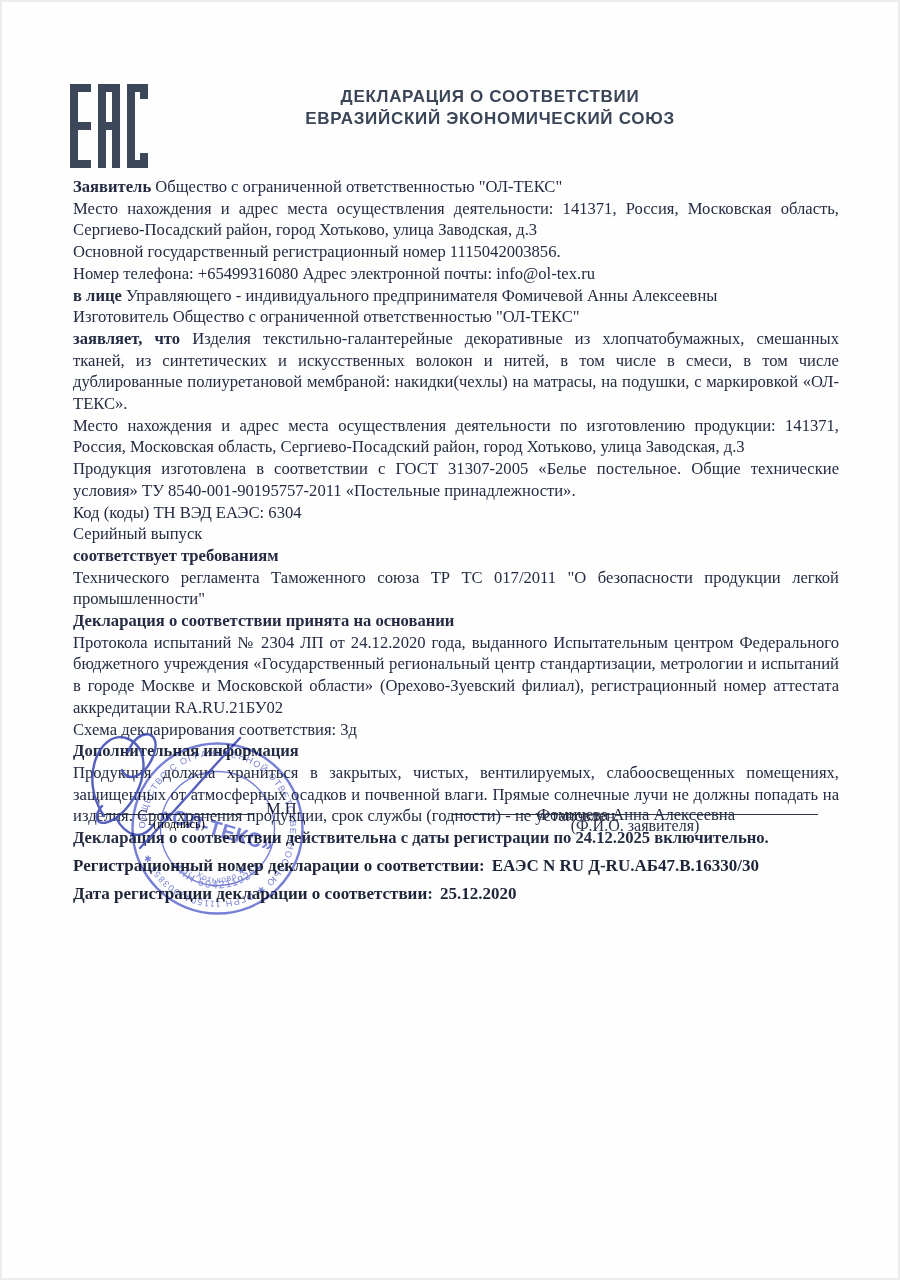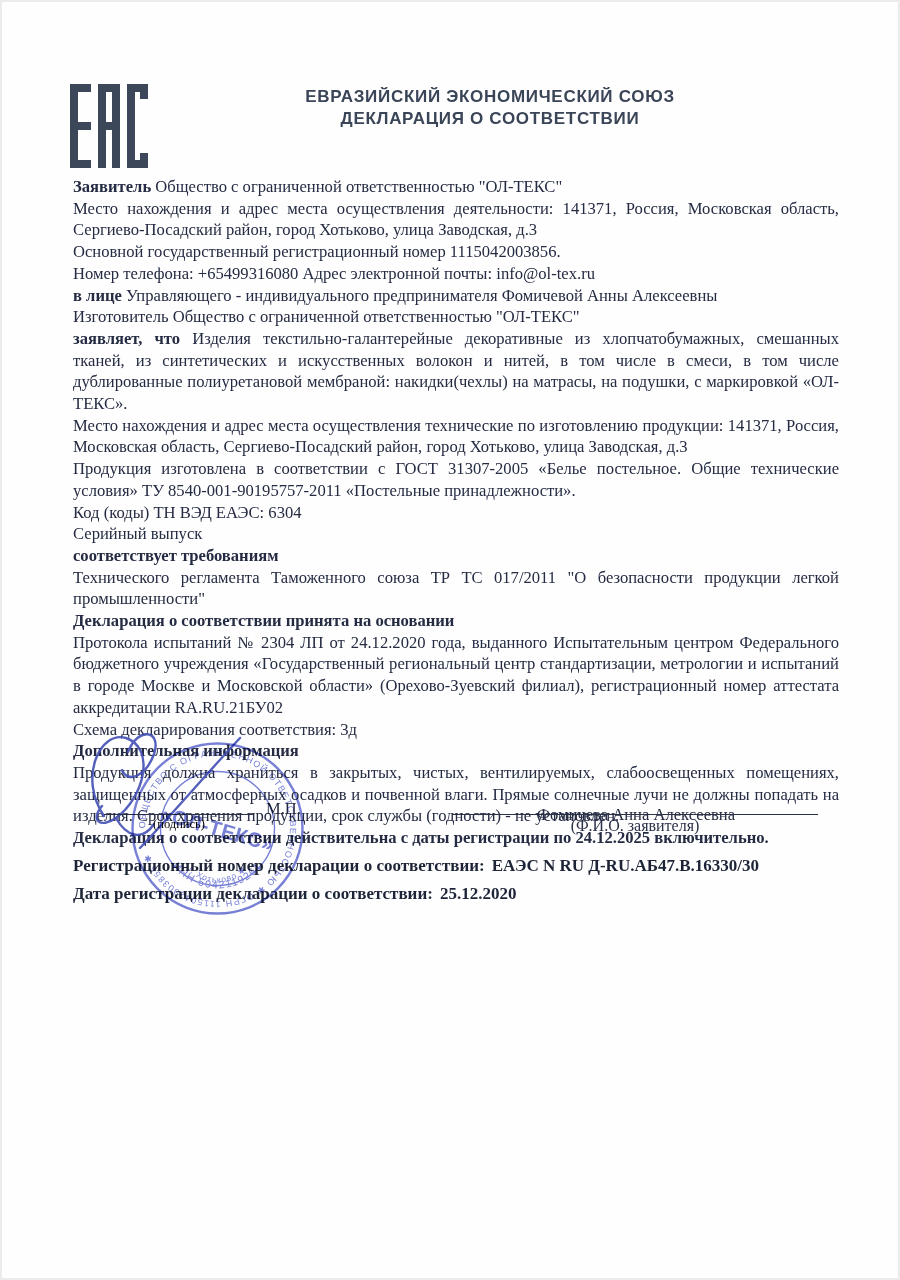--- a/index.html
+++ b/index.html
@@ -68,40 +68,40 @@
 
       <rect x="57" y="0" width="8" height="84"></rect>
       <rect x="65" y="0" width="13" height="8"></rect>
       <rect x="70" y="8" width="8" height="7"></rect>
       <rect x="65" y="76" width="13" height="8"></rect>
       <rect x="70" y="69" width="8" height="7"></rect>
     </g>
   </svg>
 
   <div class="title-block">
+    <div>ДЕКЛАРАЦИЯ О СООТВЕТСТВИИ</div>
     <div>ЕВРАЗИЙСКИЙ ЭКОНОМИЧЕСКИЙ СОЮЗ</div>
-    <div>ДЕКЛАРАЦИЯ О СООТВЕТСТВИИ</div>
   </div>
 
   <div class="doc-body" id="paragraphs">
     <p class="para"><b class="para-lead">Заявитель</b><span class="para-text"> Общество с ограниченной ответственностью "ОЛ-ТЕКС"</span></p>
 
     <p class="para"><b class="para-lead"></b><span class="para-text">Место нахождения и адрес места осуществления деятельности: 141371, Россия, Московская область, Сергиево-Посадский район, город Хотьково, улица Заводская, д.3</span></p>
 
     <p class="para"><b class="para-lead"></b><span class="para-text">Основной государственный регистрационный номер 1115042003856.</span></p>
 
     <p class="para"><b class="para-lead"></b><span class="para-text">Номер телефона: +65499316080 Адрес электронной почты: info@ol-tex.ru</span></p>
 
     <p class="para"><b class="para-lead">в лице</b><span class="para-text"> Управляющего - индивидуального  предпринимателя Фомичевой Анны Алексеевны</span></p>
 
     <p class="para"><b class="para-lead"></b><span class="para-text">Изготовитель Общество с ограниченной ответственностью "ОЛ-ТЕКС"</span></p>
 
     <p class="para"><b class="para-lead">заявляет, что</b><span class="para-text"> Изделия текстильно-галантерейные декоративные из хлопчатобумажных, смешанных тканей, из синтетических и искусственных волокон и нитей, в том числе в смеси, в том числе дублированные полиуретановой мембраной: накидки(чехлы) на матрасы, на подушки, с маркировкой «ОЛ-ТЕКС».</span></p>
 
-    <p class="para"><b class="para-lead"></b><span class="para-text">Место нахождения и адрес места осуществления технические по изготовлению продукции: 141371, Россия, Московская область, Сергиево-Посадский район, город Хотьково, улица Заводская, д.3</span></p>
+    <p class="para"><b class="para-lead"></b><span class="para-text">Место нахождения и адрес места осуществления деятельности по изготовлению продукции: 141371, Россия, Московская область, Сергиево-Посадский район, город Хотьково, улица Заводская, д.3</span></p>
 
     <p class="para"><b class="para-lead"></b><span class="para-text">Продукция изготовлена в соответствии с ГОСТ 31307-2005 «Белье постельное. Общие технические условия» ТУ 8540-001-90195757-2011 «Постельные принадлежности».</span></p>
 
     <p class="para"><b class="para-lead"></b><span class="para-text">Код (коды) ТН ВЭД ЕАЭС: 6304</span></p>
 
     <p class="para"><b class="para-lead"></b><span class="para-text">Серийный выпуск</span></p>
 
     <p class="para"><b class="para-lead">соответствует требованиям</b><span class="para-text"></span></p>
 
     <p class="para"><b class="para-lead"></b><span class="para-text">Технического регламента Таможенного союза ТР ТС 017/2011 "О безопасности продукции легкой промышленности"</span></p>

